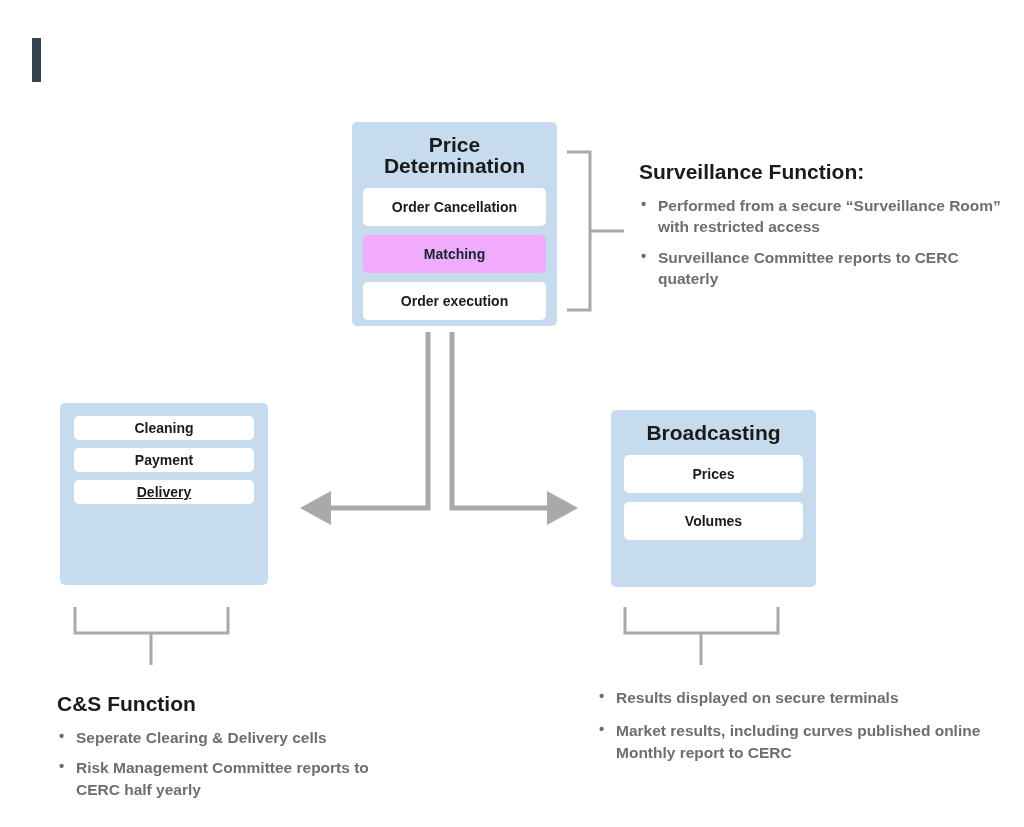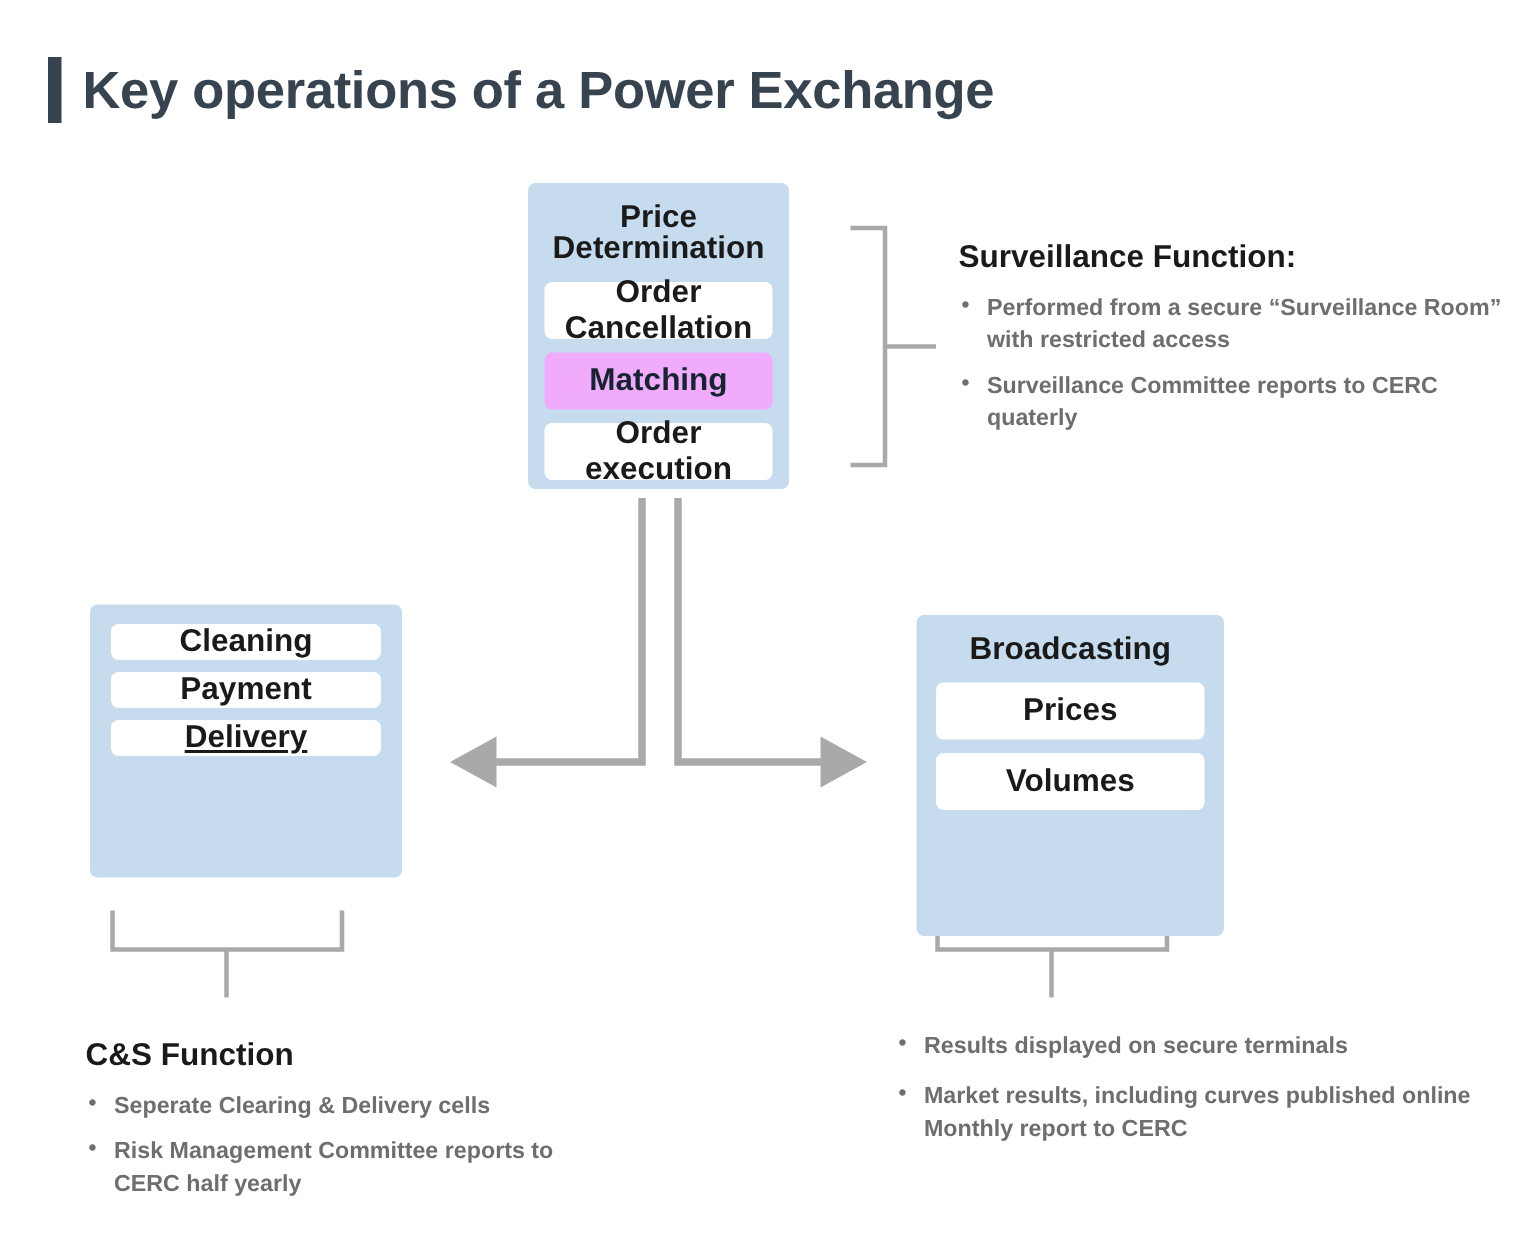--- a/index.html
+++ b/index.html
@@ -52,38 +52,38 @@
     text-align: center;
     font-size: 21px;
     font-weight: bold;
     color: #1a1a1a;
     line-height: 1;
   }
   .pill {
     background: #ffffff;
     border-radius: 5px;
     text-align: center;
-    font-size: 21px;
+    font-size: 14px;
     font-weight: bold;
     color: #1a1a1a;
     display: flex;
     align-items: center;
     justify-content: center;
     box-sizing: border-box;
   }
   .pill.accent {
     background: #f0abfc;
     color: #16242f;
   }
 
   
   #box-price {
     left: 352px;
     top: 122px;
-    width: 174px;
+    width: 205px;
     height: 204px;
     padding: 12px 11px 12px 11px;
   }
   #box-price .group-title { margin-bottom: 12px; }
   #box-price .pill { height: 38px; margin-bottom: 9px; }
   #box-price .pill:last-child { margin-bottom: 0; }
 
   
   #box-cs {
     left: 60px;
@@ -93,21 +93,21 @@
     padding: 13px 14px;
   }
   #box-cs .pill { height: 24px; margin-bottom: 8px; }
   #box-cs .pill:last-child { margin-bottom: 0; text-decoration: underline; }
 
   
   #box-broadcast {
     left: 611px;
     top: 410px;
     width: 205px;
-    height: 214px;
+    height: 177px;
     padding: 12px 13px;
   }
   #box-broadcast .group-title { margin-bottom: 12px; }
   #box-broadcast .pill { height: 38px; margin-bottom: 9px; }
   #box-broadcast .pill:last-child { margin-bottom: 0; }
 
   
   #connectors {
     position: absolute;
     left: 0;
@@ -153,21 +153,20 @@
   #note-surveillance { left: 639px; top: 160px; width: 370px; }
   #note-cs          { left: 57px;  top: 692px; width: 340px; }
   #note-broadcast   { left: 597px; top: 687px; width: 400px; }
   #note-broadcast .bullet-item { margin-bottom: 12px; }
 </style>
 </head>
 <body>
 
 <div class="title-row">
   <div class="title-accent"></div>
-  <div class="title-text">Key operations of a Power Exchange</div>
 </div>
 
 <svg id="connectors" viewBox="0 0 1024 827">
   <g stroke="#a9a9a9" stroke-width="3" fill="none">
 
     <path d="M 567 152 L 590 152 L 590 310 L 567 310"></path>
     <path d="M 590 231 L 624 231"></path>
   </g>
 
   <g>

